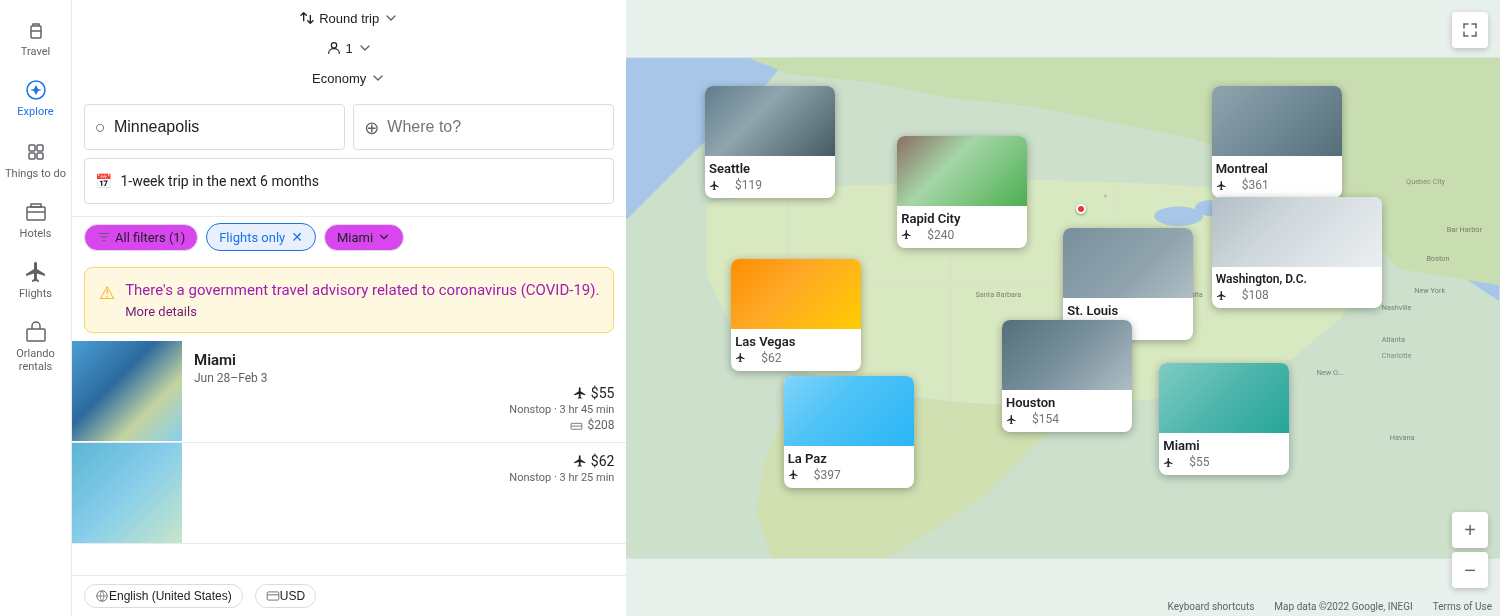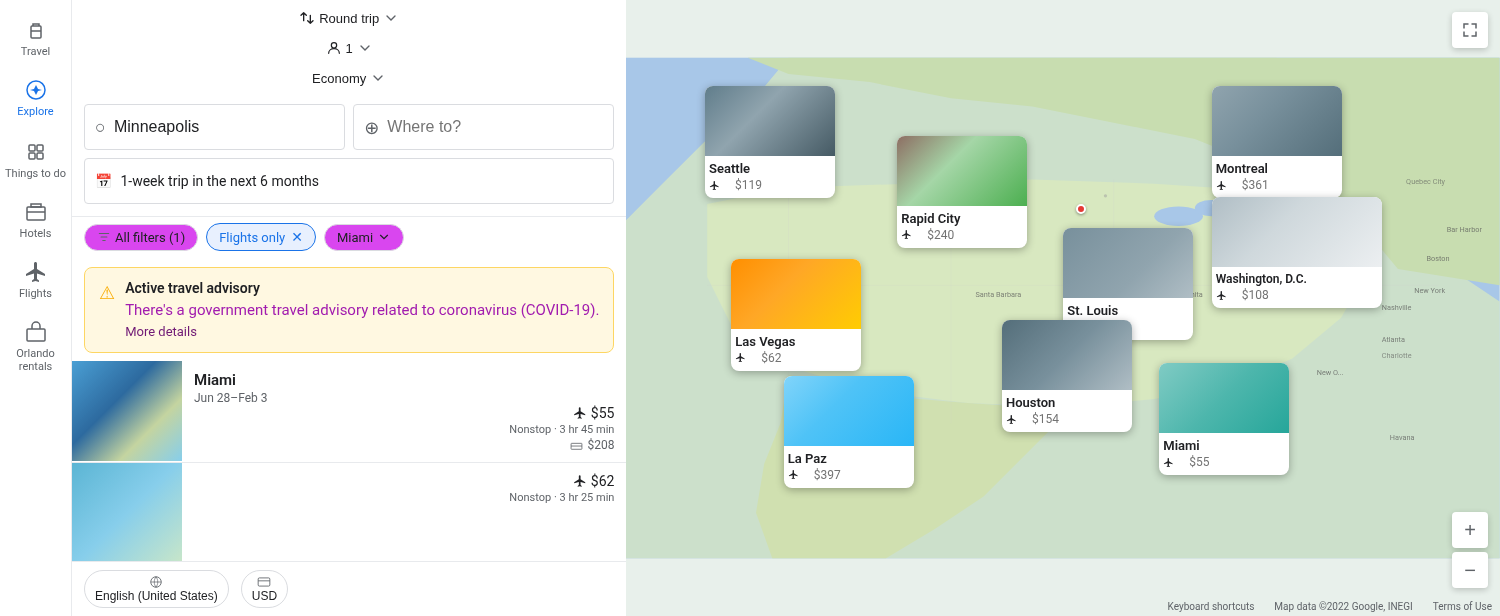--- a/index.html
+++ b/index.html
@@ -208,21 +208,20 @@
     .footer-btn {
       display: flex;
       align-items: center;
       border: 1px solid #dadce0;
       border-radius: 20px;
       padding: 4px 10px;
       font-size: 12px;
       color: #202124;
       background: #fff;
       cursor: pointer;
-      flex-direction: column;
     }
 
     
     #map-area {
       flex: 1;
       position: relative;
       overflow: hidden;
       background: #e8f0eb;
     }
 
@@ -446,21 +445,20 @@
             <path d="M6 9l6 6 6-6" stroke="#202124" stroke-width="2" fill="none" stroke-linecap="round"></path>
           </svg>
       </div>
     </div>
 
     <div id="results-list">
 
       <div class="advisory-card">
         <span class="advisory-icon">⚠</span>
         <div>
-          <div class="advisory-title">Active travel advisory</div>
           <div class="advisory-body">There's a government travel advisory related to coronavirus (COVID-19).</div>
           <a href="#" class="advisory-link">More details</a>
         </div>
       </div>
 
       <div class="result-card">
         <div class="result-img img-miami"></div>
         <div class="result-info">
           <div>
             <div class="result-city">Miami</div>

